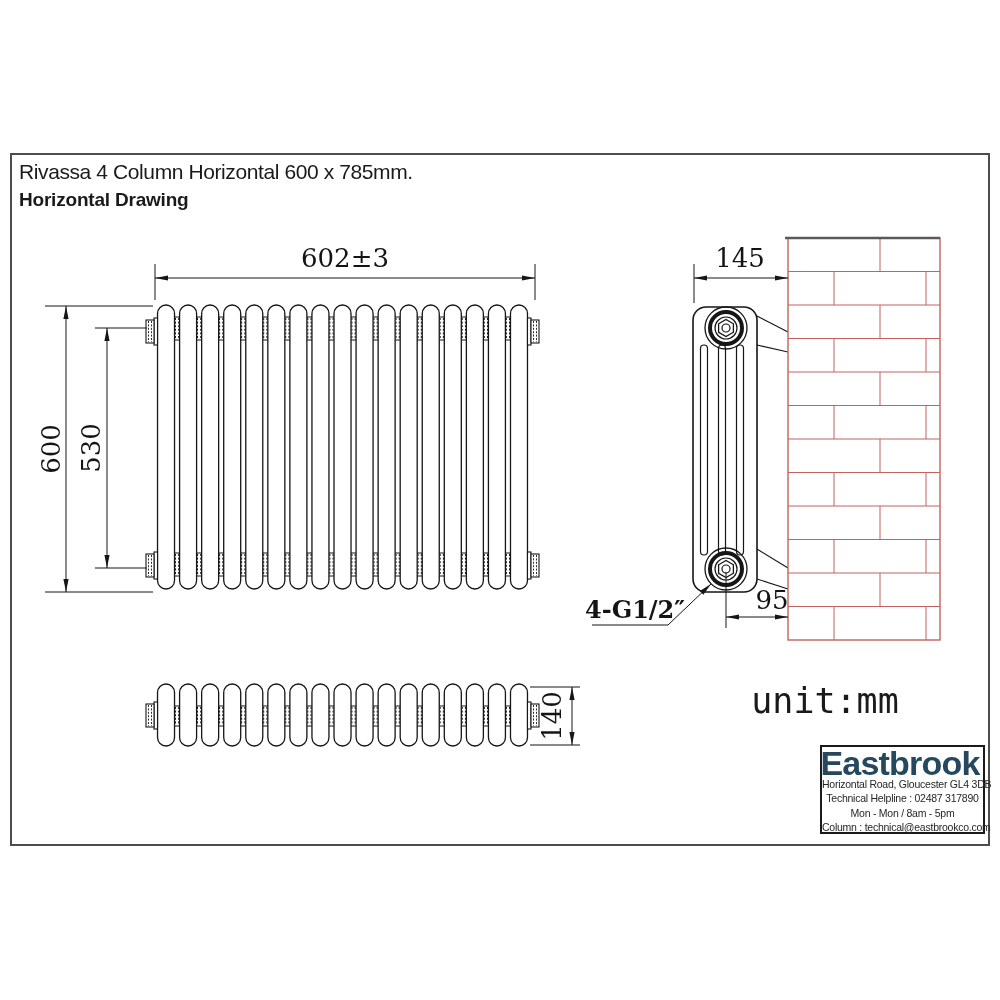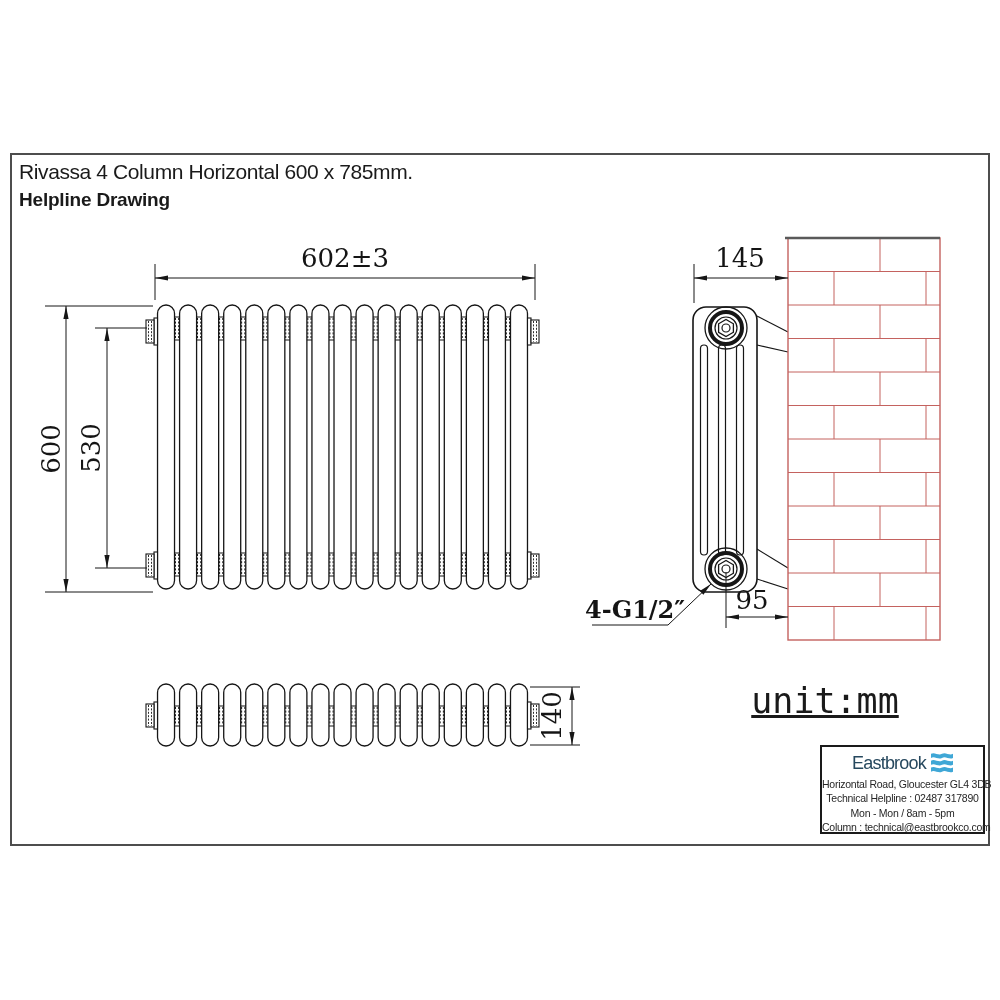--- a/index.html
+++ b/index.html
@@ -7,21 +7,21 @@
   .abs{position:absolute;}
   #page-border{left:10px;top:153px;width:976px;height:689px;border:2px solid #4d4d4d;}
   #drawing{left:0;top:0;}
   .title{left:19px;top:160px;font-size:21px;font-weight:normal;letter-spacing:-0.4px;white-space:nowrap;}
   .subtitle{left:19px;top:189px;font-size:19px;font-weight:bold;letter-spacing:-0.2px;white-space:nowrap;}
   .dim{font-family:"DejaVu Serif",serif;font-size:26px;color:#141414;text-align:center;white-space:nowrap;}
   .rot{transform:rotate(-90deg);height:30px;line-height:30px;}
   .unit{font-family:"DejaVu Sans Mono",monospace;font-size:35px;text-align:center;}
   #eb-box{left:820px;top:745px;width:165px;height:89px;border:2px solid #1a1a1a;box-sizing:border-box;text-align:center;}
   #eb-logo-row{display:flex;align-items:center;justify-content:center;margin-top:2px;height:28px;}
-  #eb-logo-text{font-size:18px;font-weight:normal;letter-spacing:-0.8px;text-align:center;}
+  #eb-logo-text{font-size:34px;font-weight:bold;letter-spacing:-0.8px;text-align:center;}
   #eb-logo-row svg{margin-left:5px;}
   .eb-line{font-size:10.5px;letter-spacing:-0.25px;line-height:14.4px;color:#262626;white-space:nowrap;}
 </style>
 </head>
 <body>
 
 <div class="abs" id="page-border"></div>
 
 <svg class="abs" id="drawing" width="1000" height="1000" viewBox="0 0 1000 1000">
     <line x1="157" y1="317" x2="528" y2="317" stroke="#161616" stroke-width="1.1" stroke-dasharray="none"></line>
@@ -260,30 +260,30 @@
     <line x1="530" y1="745" x2="580" y2="745" stroke="#161616" stroke-width="1" stroke-dasharray="none"></line>
     <line x1="572" y1="687" x2="572" y2="745" stroke="#161616" stroke-width="1" stroke-dasharray="none"></line>
     <polygon points="572,687 574.6,700.0 569.4,700.0" fill="#161616" stroke="none" stroke-width="1.2"></polygon>
     <polygon points="572,745 569.4,732.0 574.6,732.0" fill="#161616" stroke="none" stroke-width="1.2"></polygon>
     <line x1="592" y1="625" x2="668" y2="625" stroke="#161616" stroke-width="1" stroke-dasharray="none"></line>
     <line x1="668" y1="625" x2="711" y2="584" stroke="#161616" stroke-width="1" stroke-dasharray="none"></line>
     <polygon points="711,584 703.4,594.8 699.8,591.1" fill="#161616" stroke="none" stroke-width="1.2"></polygon>
   </svg>
 
 <div class="abs title">Rivassa 4 Column Horizontal 600 x 785mm.</div>
-<div class="abs subtitle">Helpline Drawing</div>
+<div class="abs subtitle">Horizontal Drawing</div>
 
 <div class="abs dim" style="left:275px;top:243px;width:140px;">602±3</div>
 <div class="abs dim rot" style="left:11px;top:434px;width:80px;">600</div>
 <div class="abs dim rot" style="left:51px;top:433px;width:80px;">530</div>
 <div class="abs dim" style="left:695px;top:243px;width:90px;">145</div>
-<div class="abs dim" style="left:727px;top:585px;width:50px;">95</div>
+<div class="abs dim" style="left:727px;top:585px;width:50px;padding-left:20px;">95</div>
 <div class="abs dim rot" style="left:512px;top:701px;width:80px;">140</div>
 <div class="abs dim" style="left:585px;top:595px;font-size:24px;font-weight:bold;">4-G1/2″</div>
-<div class="abs unit" style="left:725px;top:681px;width:200px;text-decoration:underline;">unit:mm</div>
+<div class="abs unit" style="left:725px;top:681px;width:200px;">unit:mm</div>
 
 <div class="abs" id="eb-box">
   <div id="eb-logo-row">
     <span id="eb-logo-text" style="color: rgb(38, 72, 94);">Eastbrook</span>
     <svg width="22" height="22" viewBox="0 0 24 24">
       <path d="M0 2 C4 -0.5 8 4.5 12 2 C16 -0.5 20 4.5 24 2 L24 6.5 C20 9 16 4 12 6.5 C8 9 4 4 0 6.5 Z" fill="#3fa7d6"></path>
       <path d="M0 9.5 C4 7 8 12 12 9.5 C16 7 20 12 24 9.5 L24 14 C20 16.5 16 11.5 12 14 C8 16.5 4 11.5 0 14 Z" fill="#3fa7d6"></path>
       <path d="M0 17 C4 14.5 8 19.5 12 17 C16 14.5 20 19.5 24 17 L24 21.5 C20 24 16 19 12 21.5 C8 24 4 19 0 21.5 Z" fill="#3fa7d6"></path>
     </svg>
   </div>

